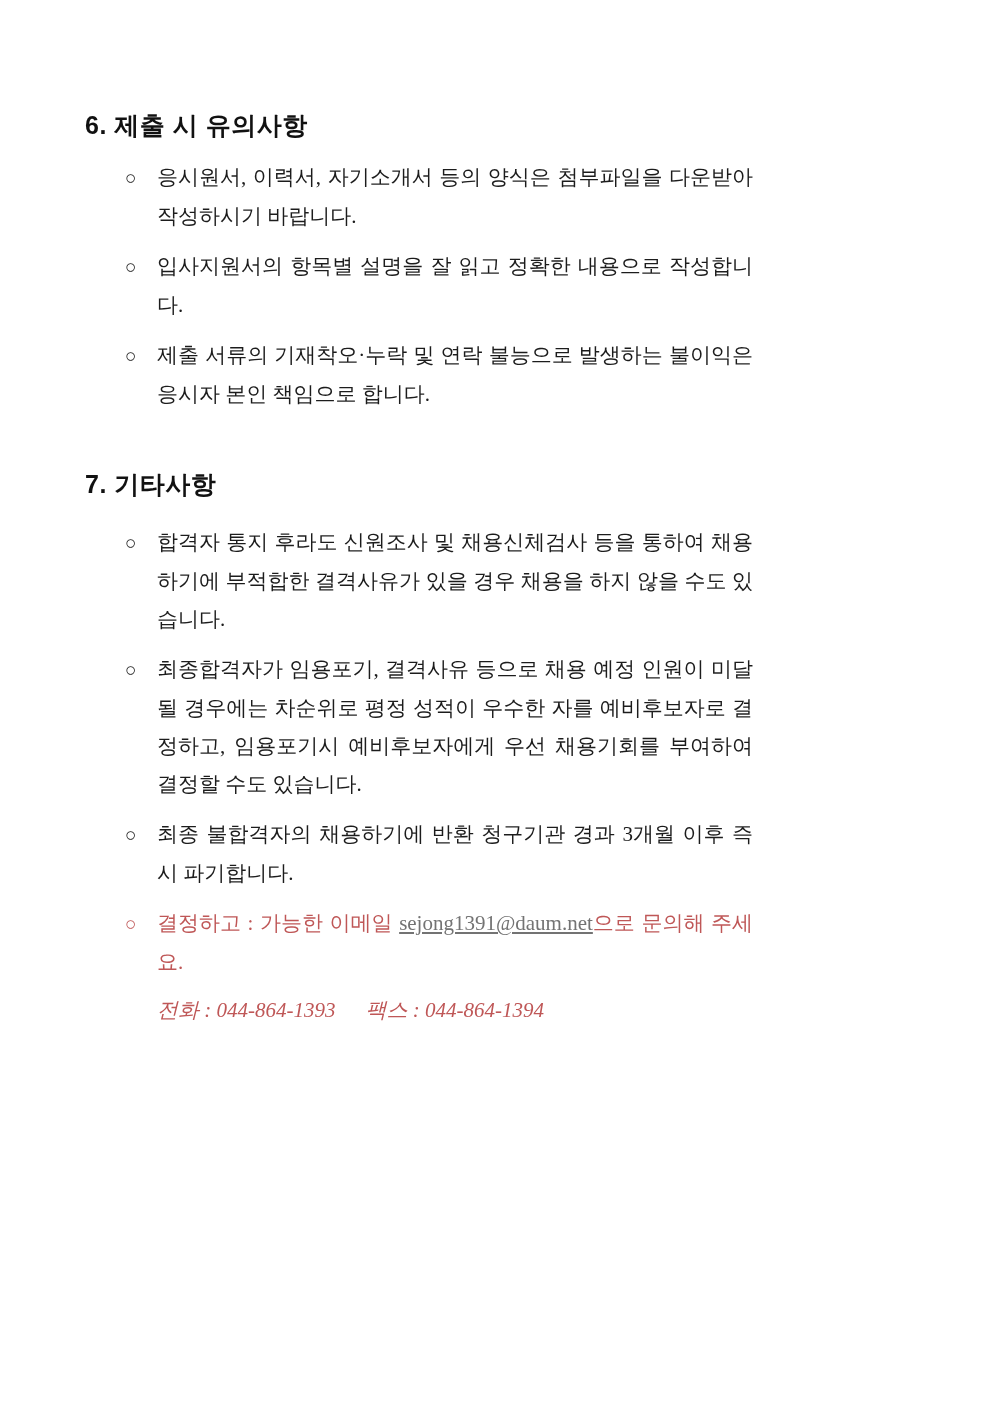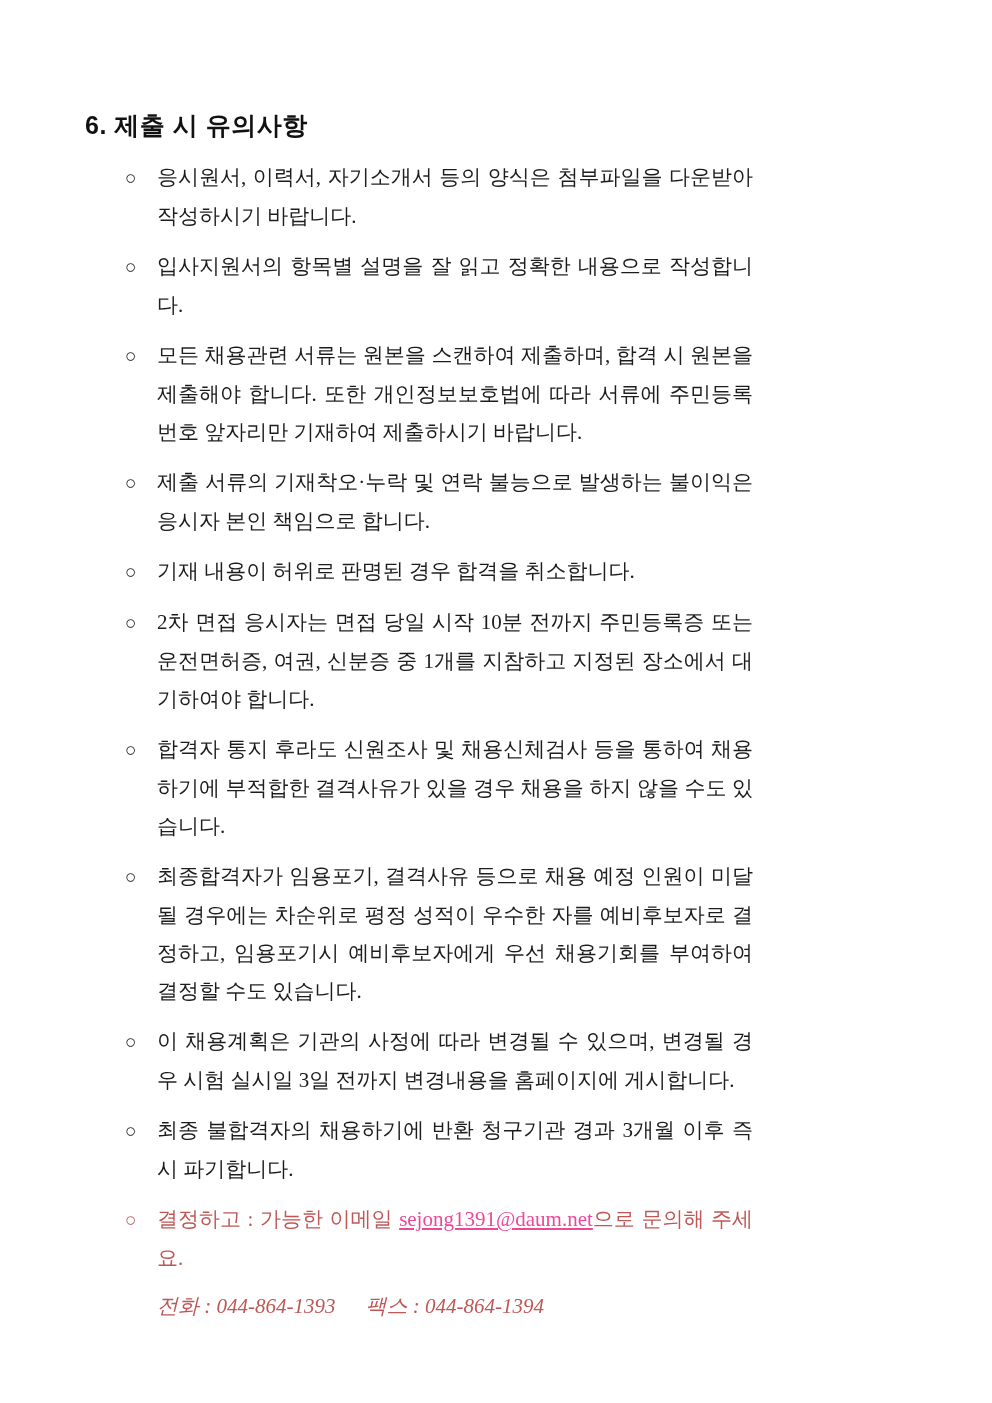--- a/index.html
+++ b/index.html
@@ -55,21 +55,21 @@
     display: inline-block;
     width: 32px;
     text-indent: 0;
     font-size: 19px;
     color: inherit;
   }
   li.item.contact {
     color: #bf5757;
   }
   a.email-link {
-    color: #ec4899;
+    color: #737373;
     text-decoration: underline;
     cursor: pointer;
   }
   .phone-line {
     text-indent: 0;
     margin-top: 10px;
     font-style: italic;
   }
   .fax {
     margin-left: 30px;
@@ -78,32 +78,29 @@
 </head>
 <body>
 
 <div class="page">
 
   <section>
     <h2 class="section-heading">6. 제출 시 유의사항</h2>
     <ul class="item-list">
       <li class="item"><span class="bullet">○</span><span>응시원서, 이력서, 자기소개서 등의 양식은 첨부파일을 다운받아 작성하시기 바랍니다.</span></li>
       <li class="item"><span class="bullet">○</span><span>입사지원서의 항목별 설명을 잘 읽고 정확한 내용으로 작성합니다.</span></li>
-      <li class="item"><span class="bullet">○</span><span>모든 채용관련 서류는 원본을 스캔하여 제출하며, 합격 시 원본을 제출해야 합니다. 또한 개인정보보호법에 따라 서류에 주민등록번호 앞자리만 기재하여 제출하시기 바랍니다.</span></li>
       <li class="item"><span class="bullet">○</span><span>제출 서류의 기재착오·누락 및 연락 불능으로 발생하는 불이익은 응시자 본인 책임으로 합니다.</span></li>
-      <li class="item"><span class="bullet">○</span><span>기재 내용이 허위로 판명된 경우 합격을 취소합니다.</span></li>
     </ul>
   </section>
 
   <section>
+    <h2 class="section-heading second">7. 기타사항</h2>
     <ul class="item-list spaced">
-      <li class="item"><span class="bullet">○</span><span>2차 면접 응시자는 면접 당일 시작 10분 전까지 주민등록증 또는 운전면허증, 여권, 신분증 중 1개를 지참하고 지정된 장소에서 대기하여야 합니다.</span></li>
       <li class="item"><span class="bullet">○</span><span>합격자 통지 후라도 신원조사 및 채용신체검사 등을 통하여 채용하기에 부적합한 결격사유가 있을 경우 채용을 하지 않을 수도 있습니다.</span></li>
       <li class="item"><span class="bullet">○</span><span>최종합격자가 임용포기, 결격사유 등으로 채용 예정 인원이 미달 될 경우에는 차순위로 평정 성적이 우수한 자를 예비후보자로 결정하고, 임용포기시 예비후보자에게 우선 채용기회를 부여하여 결정할 수도 있습니다.</span></li>
-      <li class="item"><span class="bullet">○</span><span>이 채용계획은 기관의 사정에 따라 변경될 수 있으며, 변경될 경우 시험 실시일 3일 전까지 변경내용을 홈페이지에 게시합니다.</span></li>
       <li class="item"><span class="bullet">○</span><span>최종 불합격자의 채용하기에 반환 청구기관 경과 3개월 이후 즉시 파기합니다.</span></li>
       <li class="item contact">
         <span class="bullet">○</span><span>결정하고 : 가능한 이메일 </span><a class="email-link">sejong1391@daum.net</a><span>으로 문의해 주세요.</span>
         <div class="phone-line">
           <span>전화 : 044-864-1393</span><span class="fax">팩스 : 044-864-1394</span>
         </div>
       </li>
     </ul>
   </section>
 

